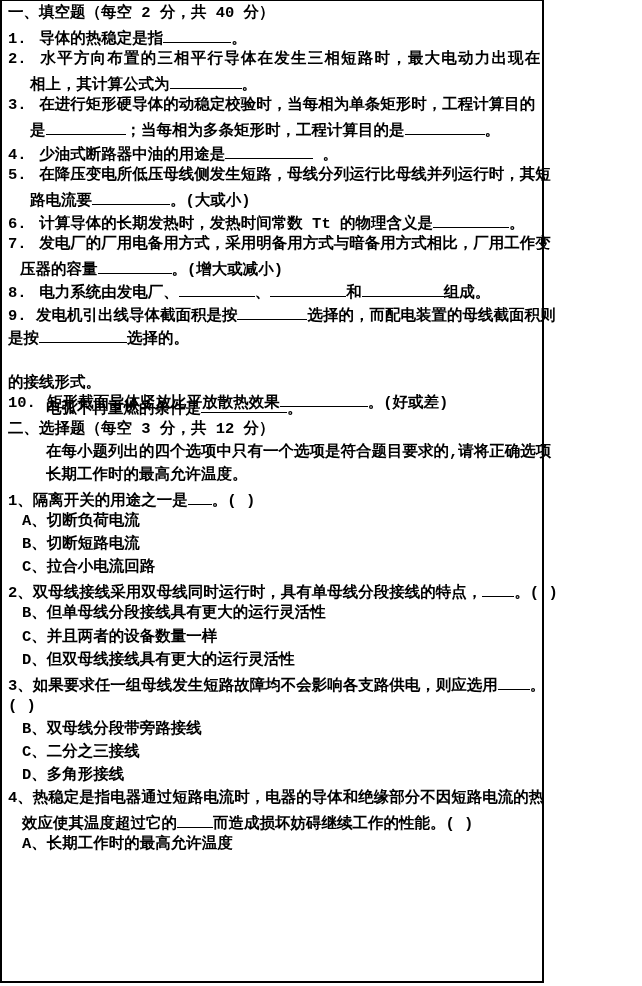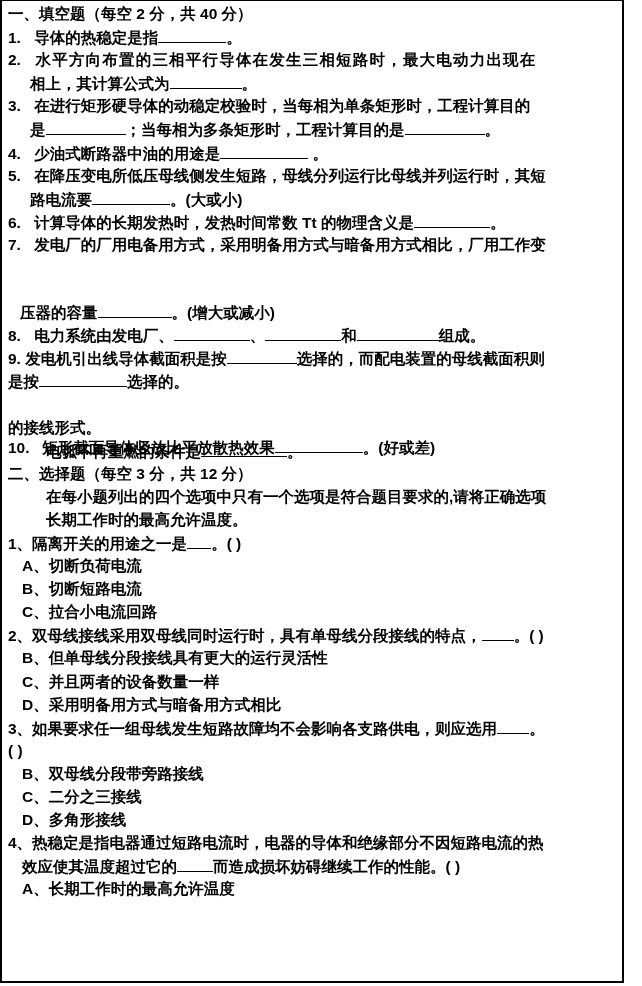--- a/index.html
+++ b/index.html
@@ -1,30 +1,30 @@
 <!DOCTYPE html>
 <html><head>
 <meta charset="utf-8">
 <style>
   html, body { margin: 0; padding: 0; background: #ffffff; }
   body { width: 642px; height: 986px; overflow: hidden; position: relative; }
   .page {
     position: absolute; left: 0; top: 0;
-    width: 624px; height: 983px;
+    width: 544px; height: 983px;
     border: 2px solid #000; border-top: 1px solid #000;
     box-sizing: border-box;
-    font-family: Liberation Sans, sans-serif;
+    font-family: Liberation Mono, monospace;
     font-weight: bold;
     font-size: 15.5px;
     color: #000;
     padding: 1px 6px 0 6px;
   }
   .line { height: 23.1px; line-height: 23.1px; white-space: nowrap; overflow: visible; }
   .ind1 { padding-left: 22px; }
-  .ind2 { padding-left: 12px; margin-top: 44px; }
+  .ind2 { padding-left: 12px; }
   .ind3 { padding-left: 38px; }
   .ind4 { padding-left: 14px; }
   .blank { display: inline-block; border-bottom: 1.2px solid #000; height: 17px; vertical-align: baseline; }
   .num { display: inline-block; min-width: 22px; }
   .num2 { display: inline-block; min-width: 30px; margin-top: 44px; }
 </style>
 </head>
 <body>
 
 <div class="page">
@@ -113,21 +113,21 @@
   </div>
   <div class="line ind4">A、切断负荷电流</div>
   <div class="line ind4">B、切断短路电流</div>
   <div class="line ind4">C、拉合小电流回路</div>
 
   <div class="line">
     <span>2、双母线接线采用双母线同时运行时，具有单母线分段接线的特点，</span><span class="blank" style="width:32px"></span><span>。(    )</span>
   </div>
   <div class="line ind4">B、但单母线分段接线具有更大的运行灵活性</div>
   <div class="line ind4">C、并且两者的设备数量一样</div>
-  <div class="line ind4">D、采用明备用方式与暗备用方式相比</div>
+  <div class="line ind4">D、但双母线接线具有更大的运行灵活性</div>
 
   <div class="line">
     <span>3、如果要求任一组母线发生短路故障均不会影响各支路供电，则应选用</span><span class="blank" style="width:32px"></span><span>。</span>
   </div>
   <div class="line">(    )</div>
   <div class="line ind4">B、双母线分段带旁路接线</div>
   <div class="line ind4">C、二分之三接线</div>
   <div class="line ind4">D、多角形接线</div>
 
   <div class="line">4、热稳定是指电器通过短路电流时，电器的导体和绝缘部分不因短路电流的热</div>

